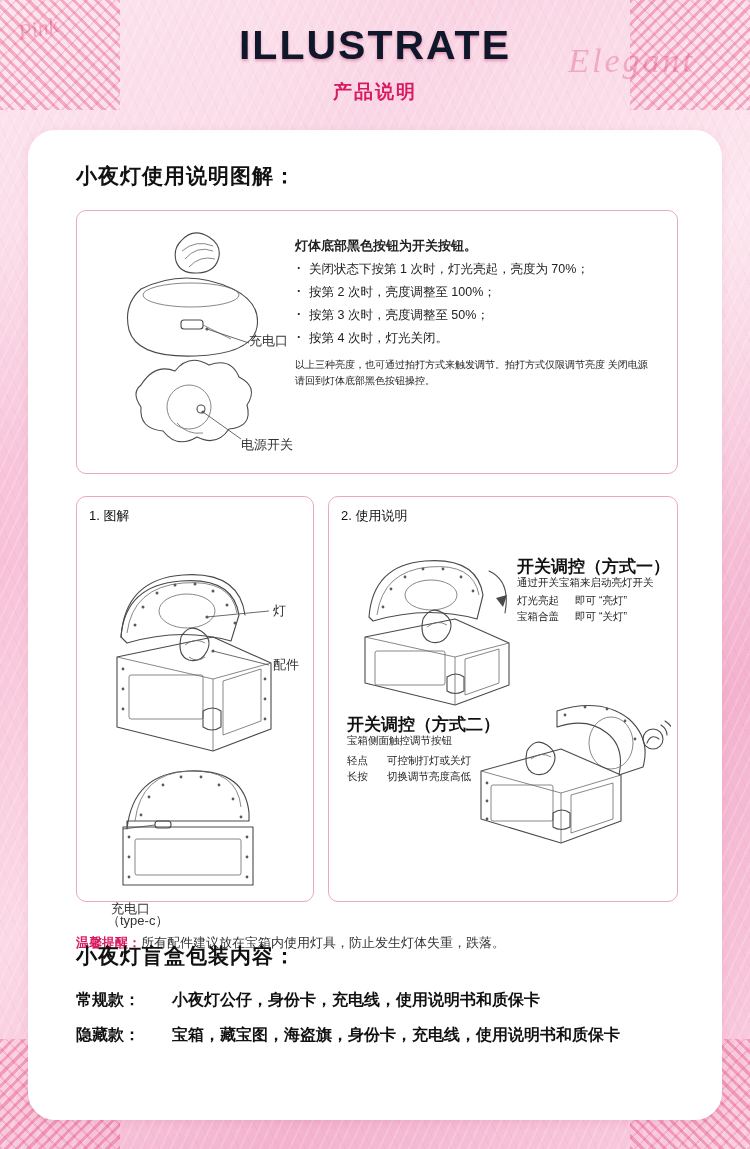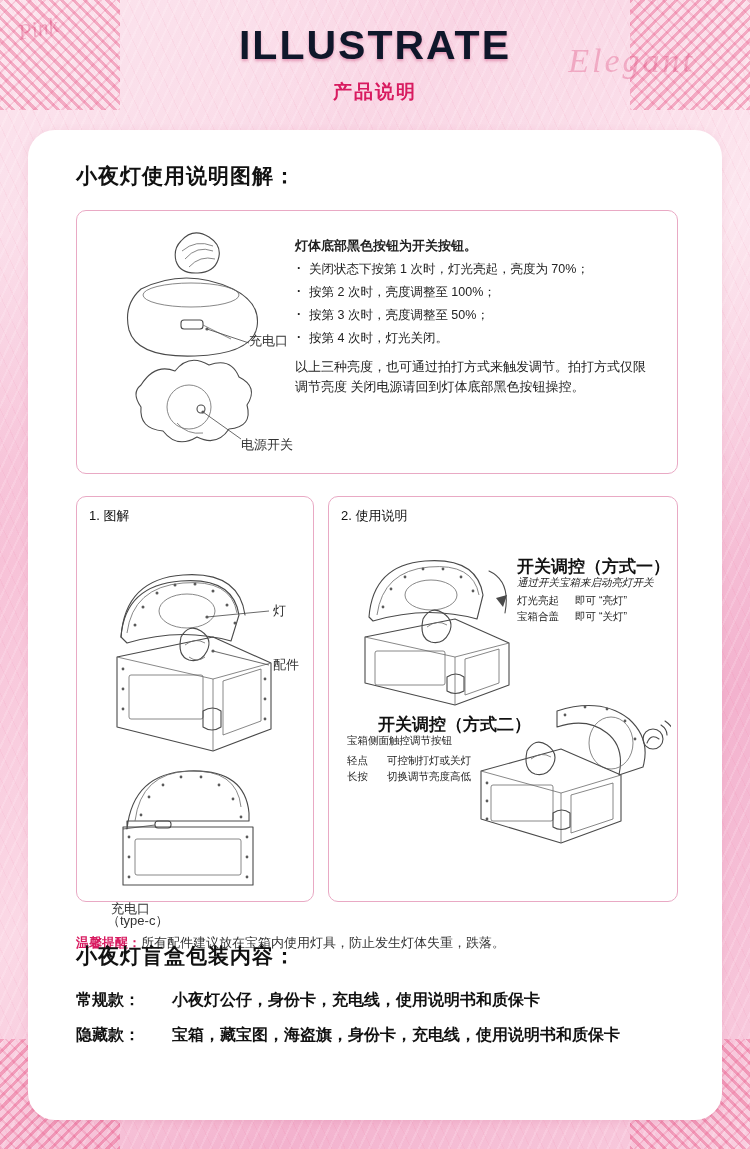--- a/index.html
+++ b/index.html
@@ -83,21 +83,21 @@
   .box1 .txt{
     position:absolute;left:218px;top:28px;width:358px;
     font-size:12.5px;color:#222;line-height:1.1;
   }
   .box1 .txt .lead{font-weight:bold;font-size:13px;margin-bottom:10px;}
   .box1 .txt ul{margin:0;padding:0 0 0 14px;list-style:none;}
   .box1 .txt li{margin-bottom:9px;position:relative;}
   .box1 .txt li:before{
     content:"·";position:absolute;left:-12px;top:-1px;font-weight:bold;
   }
-  .box1 .txt .p{margin-top:12px;line-height:1.55;font-size:13px;}
+  .box1 .txt .p{margin-top:12px;line-height:1.55;font-size:10px;}
 
   
   .box2{left:48px;top:366px;width:236px;height:404px;}
   .box3{left:300px;top:366px;width:348px;height:404px;}
   .box-hd{
     position:absolute;left:12px;top:10px;font-size:13px;color:#111;font-weight:normal;
   }
 
   .tip{
     position:absolute;left:48px;top:804px;font-size:13px;color:#333;
@@ -272,21 +272,21 @@
       <path class="sk" d="M108 146 q9 -6 17 0 l0 14 q-9 5 -17 0 z"></path>
 
       <path class="sk" d="M84 88 q8 -14 20 -6 q12 8 6 20 q-6 12 -18 9 q-12 -4 -8 -23 z"></path>
       <path class="sk-thin" d="M88 96 q10 -8 20 -2"></path>
 
       <path class="sk" d="M150 40 q22 10 16 42" stroke-width="1.4"></path>
       <path d="M164 76 l4 -12 l-11 3 z" fill="#4a4a4a"></path>
     </svg>
 
     <div class="lbl-b" style="left:188px;top:58px;">开关调控（方式一）</div>
-    <div class="lbl-s" style="left:188px;top:78px;width:156px;font-style:italic;">通过开关宝箱来启动亮灯开关</div>
+    <div class="lbl-s" style="left:188px;top:78px;width:156px;">通过开关宝箱来启动亮灯开关</div>
     <div class="lbl-s" style="left:188px;top:96px;">灯光亮起</div>
     <div class="lbl-s" style="left:246px;top:96px;">即可 “亮灯”</div>
     <div class="lbl-s" style="left:188px;top:112px;">宝箱合盖</div>
     <div class="lbl-s" style="left:246px;top:112px;">即可 “关灯”</div>
 
     <svg width="210" height="180" viewBox="0 0 210 180" style="position:absolute;left:132px;top:184px;">
 
       <path class="sk" d="M96 30 q44 -14 72 8 q22 20 14 48 l-24 8 q6 -28 -12 -42 q-20 -16 -50 -6 z"></path>
       <ellipse class="sk-thin" cx="150" cy="62" rx="22" ry="26"></ellipse>
       <circle class="dot" cx="104" cy="34" r="1.4"></circle>
@@ -306,21 +306,21 @@
 
       <path class="sk" d="M66 70 q8 -14 20 -6 q12 8 6 20 q-6 12 -18 9 q-12 -4 -8 -23 z"></path>
       <path class="sk-thin" d="M70 78 q10 -8 20 -2"></path>
 
       <circle class="sk" cx="192" cy="58" r="10" stroke-width="1.2"></circle>
       <path class="sk" d="M186 62 q4 -10 12 -4" stroke-width="1.2"></path>
       <path class="sk" d="M200 44 q6 4 6 10" stroke-width="1"></path>
       <path class="sk" d="M204 40 q9 6 9 14" stroke-width="1"></path>
     </svg>
 
-    <div class="lbl-b" style="left:18px;top:216px;margin-left:31px;">开关调控（方式二）</div>
+    <div class="lbl-b" style="left:18px;top:216px;">开关调控（方式二）</div>
     <div class="lbl-s" style="left:18px;top:236px;width:140px;">宝箱侧面触控调节按钮</div>
     <div class="lbl-s" style="left:18px;top:256px;">轻点</div>
     <div class="lbl-s" style="left:58px;top:256px;">可控制打灯或关灯</div>
     <div class="lbl-s" style="left:18px;top:272px;">长按</div>
     <div class="lbl-s" style="left:58px;top:272px;">切换调节亮度高低</div>
   </div>
 
   <div class="tip">
     <b>温馨提醒：</b><span>所有配件建议放在宝箱内使用灯具，防止发生灯体失重，跌落。</span>
   </div>

